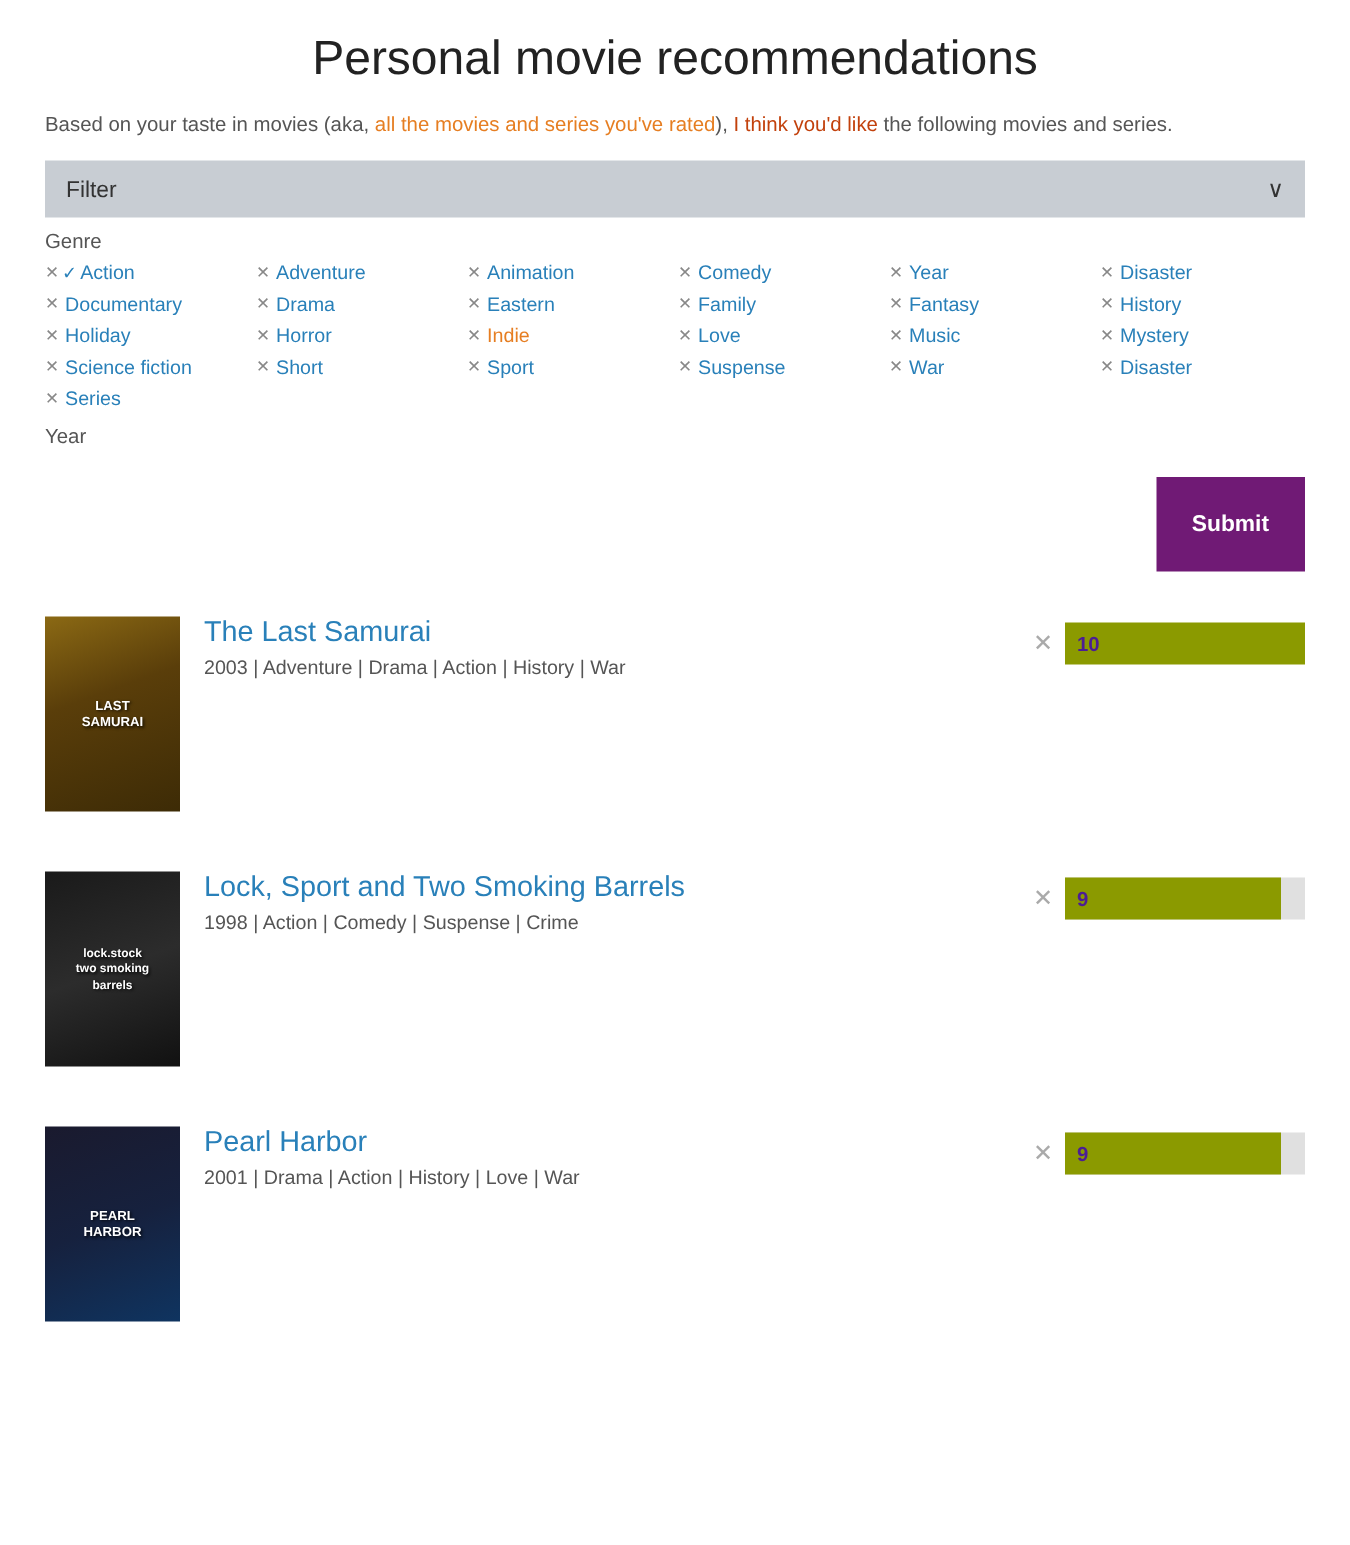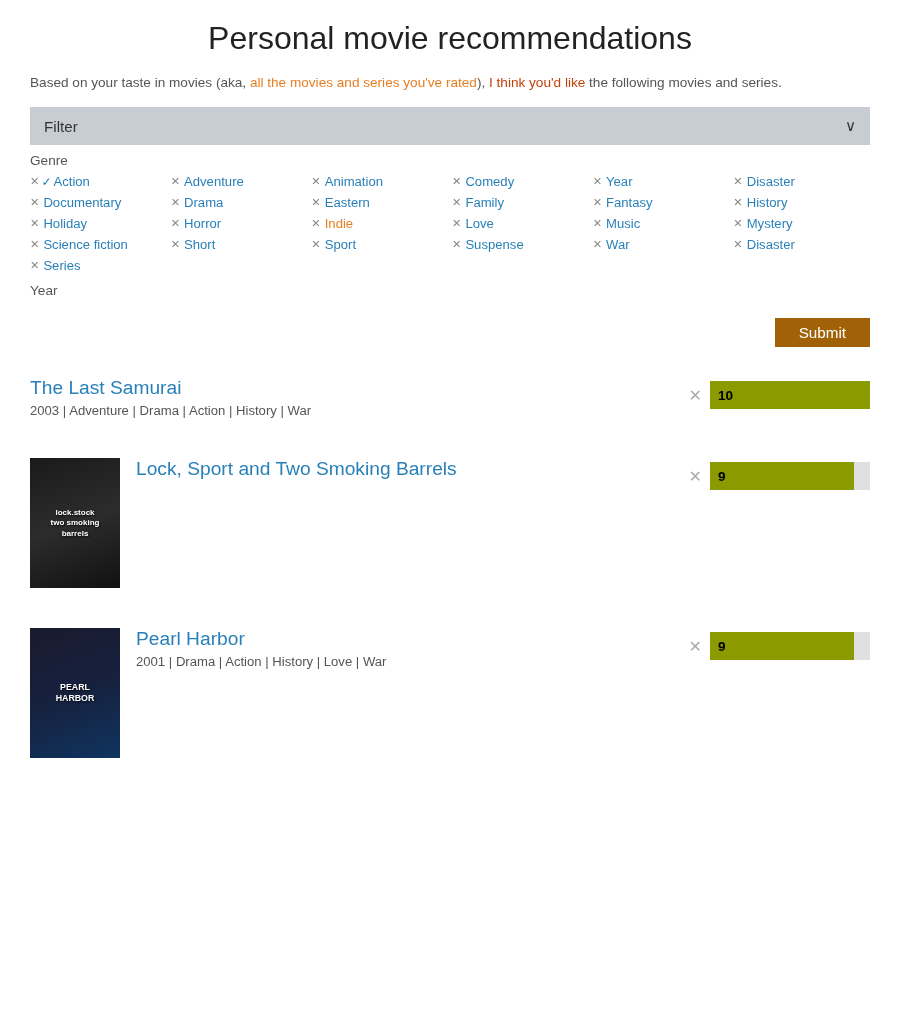--- a/index.html
+++ b/index.html
@@ -113,26 +113,27 @@
     }
 
     .submit-row {
       display: flex;
       justify-content: flex-end;
       margin-top: 12px;
       margin-bottom: 30px;
     }
 
     .submit-btn {
-      background: #a16207;
+      background: #701a75;
       color: #fff;
       border: none;
-      padding: 6px 24px;
+      padding: 23px 24px;
       font-size: 0.95rem;
       cursor: pointer;
+      font-weight: bold;
     }
 
     
     .movie-item {
       display: flex;
       align-items: flex-start;
       gap: 16px;
       margin-bottom: 40px;
     }
 
@@ -209,21 +210,21 @@
 
     .score-bar {
       height: 100%;
       background: #8b9a00;
       display: flex;
       align-items: center;
       padding-left: 8px;
     }
 
     .score-label {
-      color: #000000;
+      color: #4c1d95;
       font-size: 0.85rem;
       font-weight: bold;
     }
 
     .filter-section {
       border: none;
     }
   </style>
 </head>
 <body>
@@ -378,20 +379,23 @@
   <p class="year-label">Year</p>
 
   <div class="submit-row">
     <button class="submit-btn">Submit</button>
   </div>
 </div>
 
 <div>
 
   <div class="movie-item">
+    <div class="movie-poster poster-lastsamurai">
+      <div class="poster-text">LAST<br>SAMURAI</div>
+    </div>
     <div class="movie-info">
       <div class="movie-title">The Last Samurai</div>
       <div class="movie-meta">
         <span>2003</span> | <span>Adventure | Drama | Action | History | War</span>
       </div>
     </div>
     <div class="movie-right">
       <span class="close-icon">✕</span>
       <div class="score-bar-container">
         <div class="score-bar" style="width:100%;">
@@ -400,20 +404,23 @@
       </div>
     </div>
   </div>
 
   <div class="movie-item">
     <div class="movie-poster poster-lockstock">
       <div class="poster-text" style="font-size:0.5rem;">lock.stock<br>two smoking<br>barrels</div>
     </div>
     <div class="movie-info">
       <div class="movie-title">Lock, Sport and Two Smoking Barrels</div>
+      <div class="movie-meta">
+        <span>1998</span> | <span>Action | Comedy | Suspense | Crime</span>
+      </div>
     </div>
     <div class="movie-right">
       <span class="close-icon">✕</span>
       <div class="score-bar-container">
         <div class="score-bar" style="width:90%;">
           <span class="score-label">9</span>
         </div>
       </div>
     </div>
   </div>

